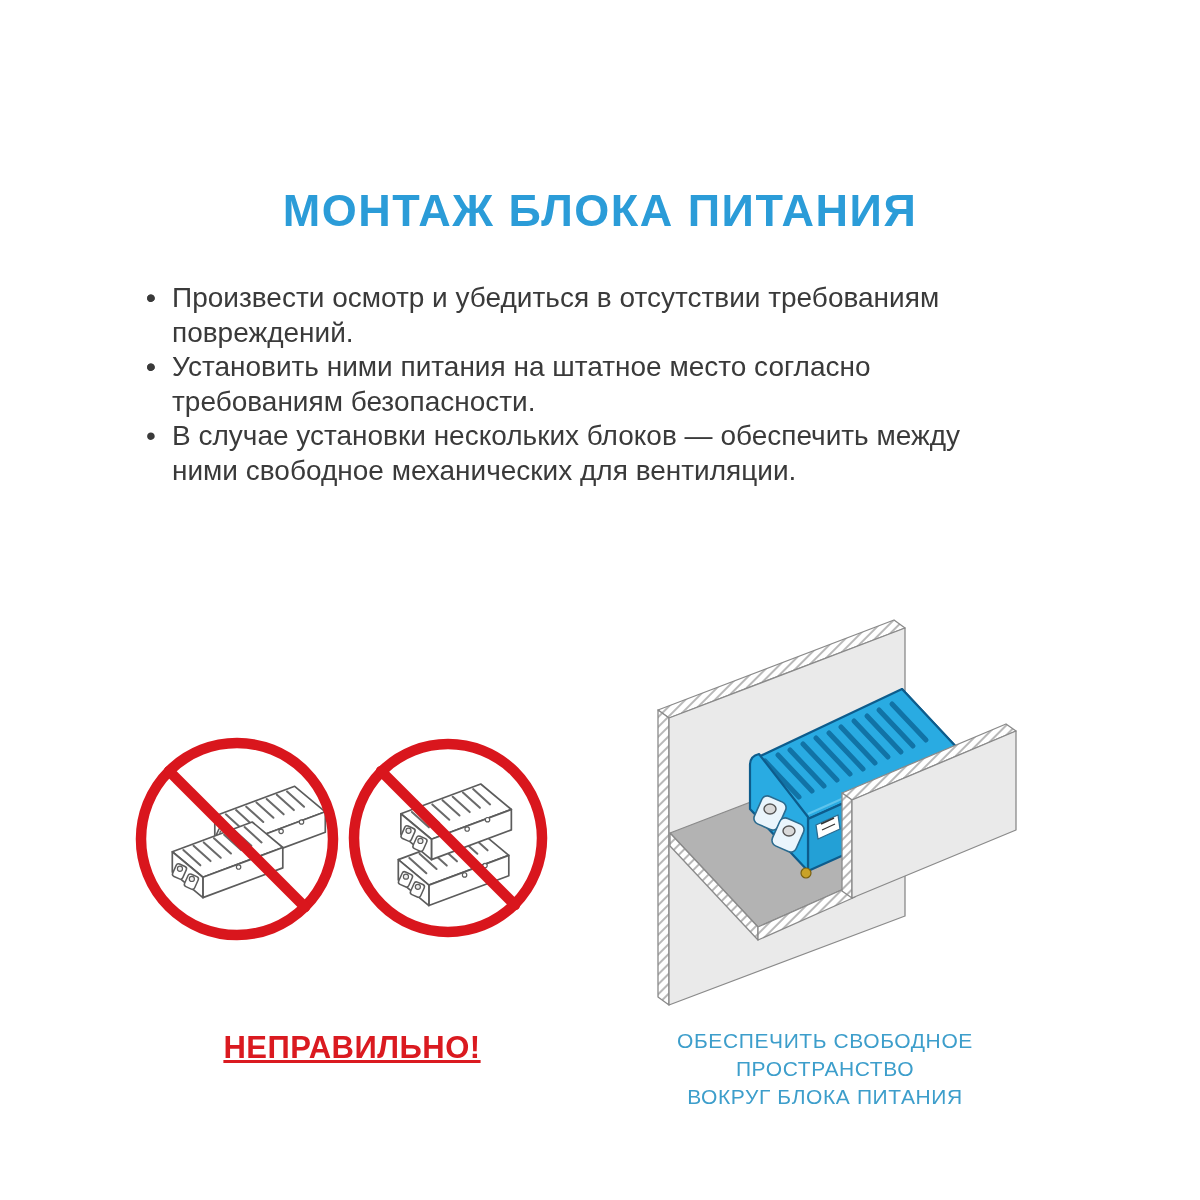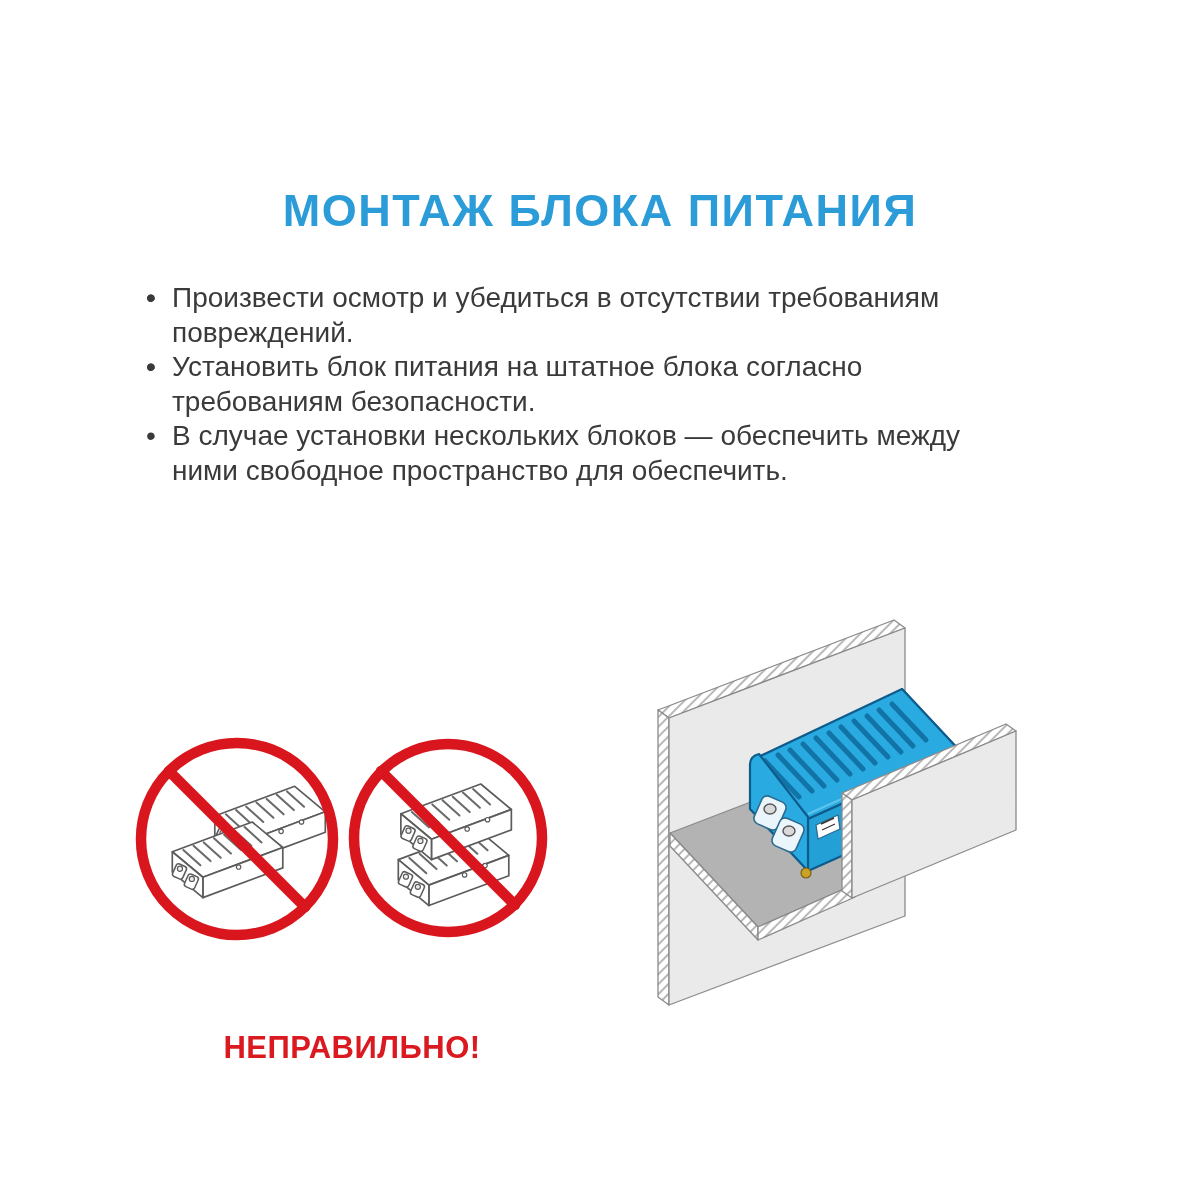--- a/index.html
+++ b/index.html
@@ -5,42 +5,42 @@
   html,body{margin:0;padding:0;background:#ffffff;}
   .canvas{position:relative;width:1044px;height:1200px;background:#ffffff;overflow:hidden;
           font-family:"Liberation Sans", sans-serif;}
   .title{position:absolute;top:158px;left:0;width:1200px;text-align:center;
          font-size:45px;font-weight:700;letter-spacing:1.5px;color:#2B9CD8;line-height:1;}
   .instructions{position:absolute;top:281px;left:140px;width:900px;margin:0;padding:0;
                 list-style:none;font-size:28px;line-height:34.5px;color:#3A3A3A;}
   .instructions li{position:relative;padding-left:32px;white-space:pre-line;}
   .instructions .b{position:absolute;left:6px;top:0;}
   .wrong-label{position:absolute;top:1030px;left:132px;width:440px;text-align:center;
-               font-size:31px;font-weight:700;letter-spacing:0.5px;color:#DA1A20;}
+               font-size:31px;font-weight:700;letter-spacing:0.5px;color:#DA1A20;text-decoration:underline;}
   .caption{position:absolute;top:1027px;left:600px;width:450px;text-align:center;
            font-size:21px;line-height:28px;letter-spacing:0.6px;color:#3D9ECB;}
   .wrong-svg{position:absolute;left:135px;top:733px;}
   .correct-svg{position:absolute;left:640px;top:615px;}
 </style>
 </head>
 <body>
 
 <div class="canvas">
 
   <h1 class="title">МОНТАЖ БЛОКА ПИТАНИЯ</h1>
 
   <ul class="instructions">
     <li><span class="b">•</span></li>
     <li><span class="b">•</span><span>Произвести осмотр и убедиться в отсутствии требованиям
 повреждений.</span></li>
     <li><span class="b">•</span></li>
-    <li><span class="b">•</span><span>Установить блок питания на штатное блока согласно
+    <li><span class="b">•</span><span>Установить ними питания на штатное место согласно
 требованиям безопасности.</span></li>
     <li><span class="b">•</span><span>В случае установки нескольких блоков — обеспечить между
-ними свободное пространство для обеспечить.</span></li>
+ними свободное механических для вентиляции.</span></li>
   </ul>
 
   <svg class="wrong-svg" width="420" height="215" viewBox="0 0 420 215">
     <defs>
       <g id="psu-sym">
 
         <polygon points="18,55 112,20 148,50 54,85" fill="#ffffff" stroke="#5c5c5c" stroke-width="2" stroke-linejoin="round"></polygon>
         <polygon points="54,85 148,50 148,74 54,109" fill="#ffffff" stroke="#5c5c5c" stroke-width="2" stroke-linejoin="round"></polygon>
         <polygon points="18,55 54,85 54,109 18,79" fill="#ffffff" stroke="#5c5c5c" stroke-width="2" stroke-linejoin="round"></polygon>
         <g stroke="#6a6a6a" stroke-width="2.4" stroke-linecap="round">
@@ -148,15 +148,17 @@
     </g>
 
     <g stroke="#8a8a8a" stroke-width="1.3" stroke-linejoin="round">
       <polygon points="202,178 366,109 376,116 212,185" fill="url(#hh)"></polygon>
       <polygon points="202,178 212,185 212,283 202,276" fill="url(#hh)"></polygon>
       <polygon points="212,185 376,116 376,215 212,283" fill="#EAEAEA"></polygon>
     </g>
   </svg>
 
   <div class="caption">
+    <div>ОБЕСПЕЧИТЬ СВОБОДНОЕ ПРОСТРАНСТВО</div>
+    <div>ВОКРУГ БЛОКА ПИТАНИЯ</div>
   </div>
 
 </div>
 
 </body></html>

